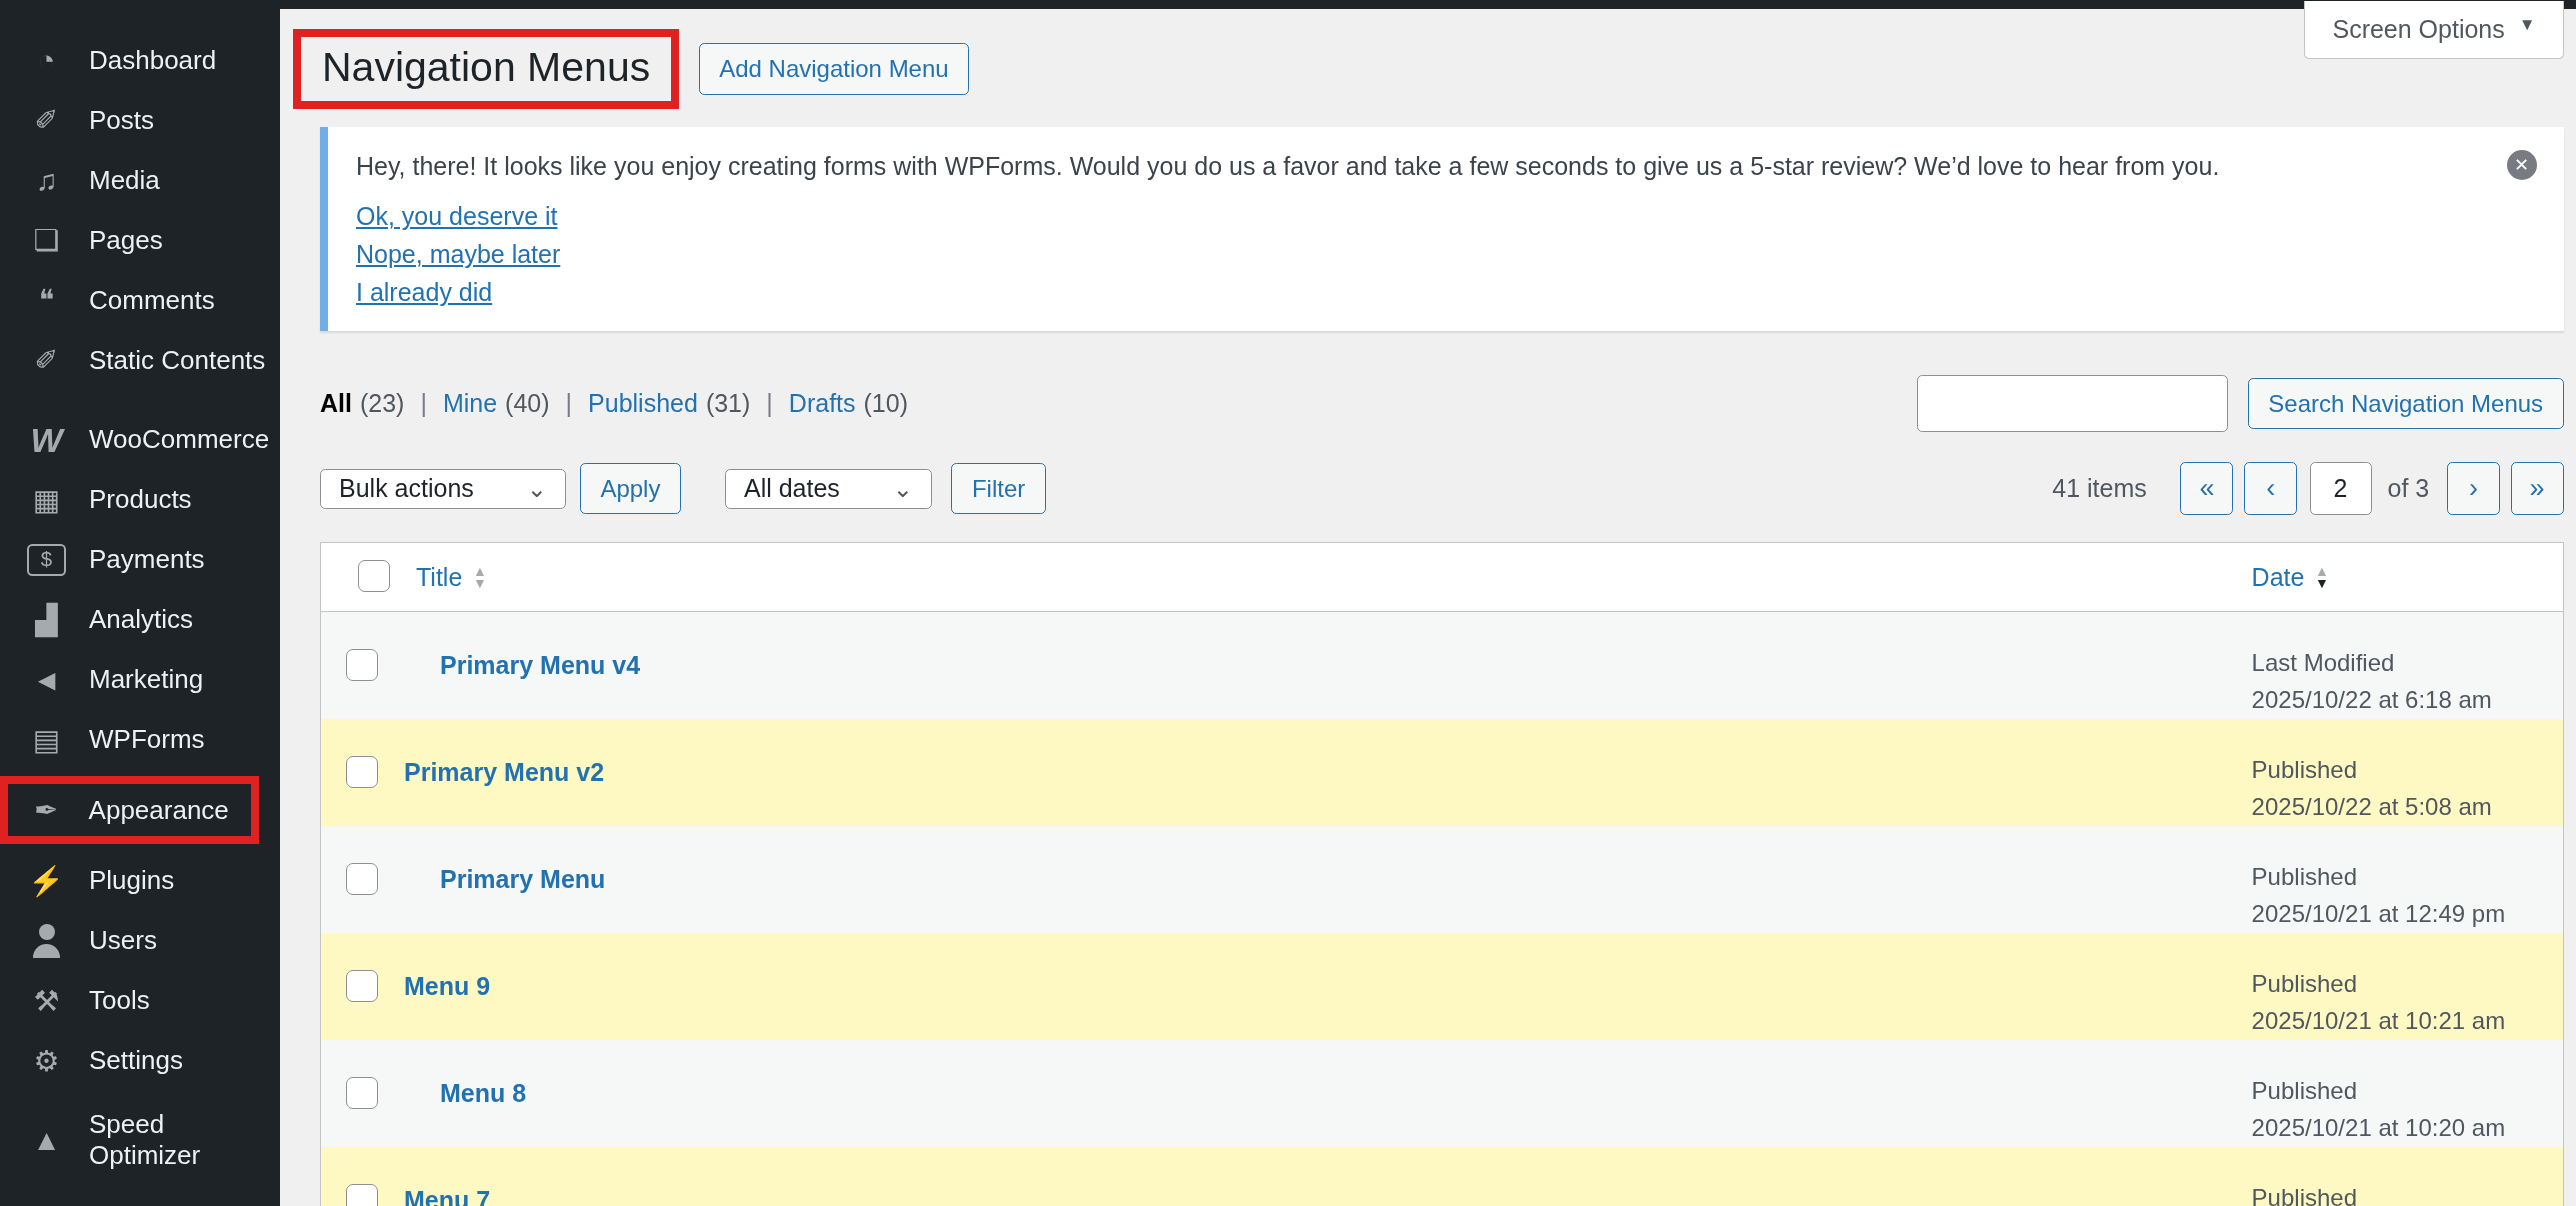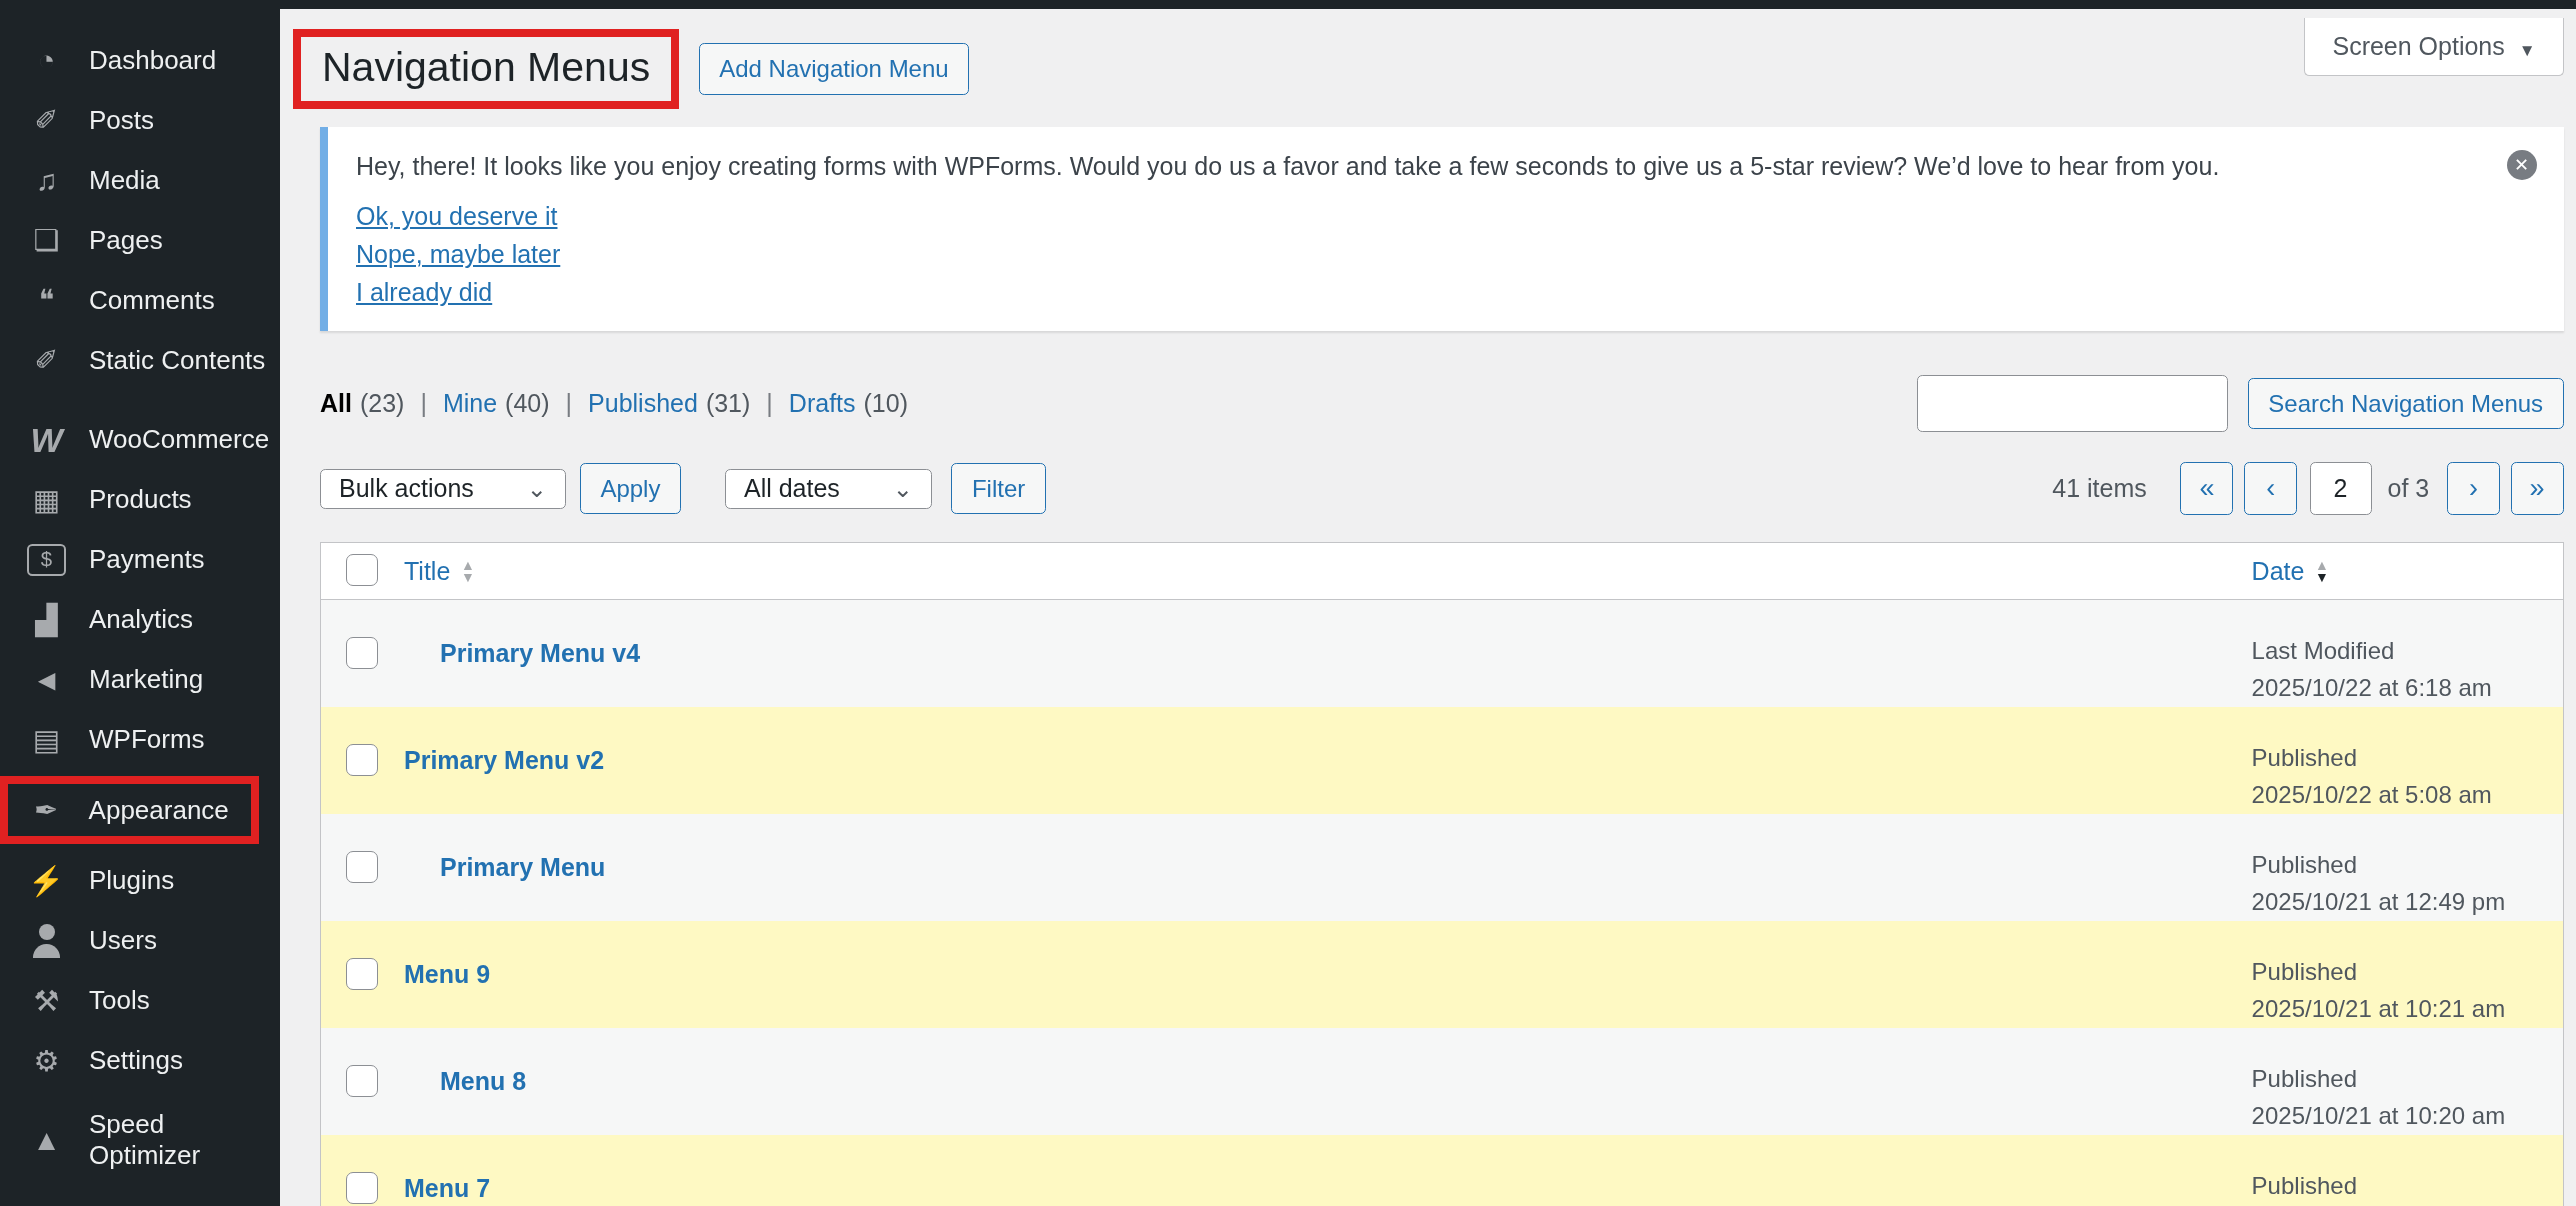--- a/index.html
+++ b/index.html
@@ -22,23 +22,23 @@
   .annotated { outline:8px solid #e02121; outline-offset:-4.4px; margin:10.7px 25px 10.7px 3.6px; padding-left:23px; }
   .icon.woo { font-weight:800; font-style:italic; font-size:34px; }
   .icon.boxed { font-size:20.4px; border:2.7px solid #a7aaad; border-radius:5.3px; height:32px; line-height:27px; }
   .icon.person { position:relative; height:39px; }
   .icon.person::before { content:""; position:absolute; left:11.5px; top:2.7px; width:16px; height:16px; border-radius:50%; background:#a7aaad; }
   .icon.person::after  { content:""; position:absolute; left:6.2px; bottom:2.7px; width:27px; height:14px; border-radius:13.3px 13.3px 0 0; background:#a7aaad; }
 
   
   .content { position:absolute; left:280px; top:9px; right:0; bottom:0; padding:0 12.4px 0 40px; }
 
-  .screen-options { position:absolute; top:18px; right:12.4px; z-index:7; background:#fff;
+  .screen-options { position:absolute; top:1px; right:12.4px; z-index:7; background:#fff;
     border:1.8px solid #c3c4c7; border-top:none; border-radius:0 0 5.3px 5.3px;
-    padding:14px 27px; font-size:25px; color:#50575e; display:flex; align-items:flex-end; gap:14px; cursor:pointer; }
+    padding:14px 27px; font-size:25px; color:#50575e; display:flex; align-items:flex-start; gap:14px; cursor:pointer; }
   .screen-options .chev { font-size:17px; color:#50575e; }
 
   .title-row { margin-top:19.5px; display:flex; align-items:center; }
   .red-box { border:8px solid #e02121; padding:7px 21px 10.7px 21px; margin-left:-27px; }
   h1 { font-size:41px; font-weight:400; color:#1d2327; white-space:nowrap; }
   .btn { display:inline-flex; align-items:center; background:#f6f7f7; border:1.8px solid #2271b1; border-radius:5.3px;
          color:#2271b1; font-size:24px; padding:10.7px 19.5px; cursor:pointer; white-space:nowrap; }
   .add-btn { margin-left:19.5px; }
 
   .notice { margin-top:18px; background:#fff; border-left:8px solid #72aee6;
@@ -75,21 +75,21 @@
   .pagination { display:flex; align-items:center; font-size:25px; color:#50575e; }
   .page-total { margin-right:23px;text-align:right; }
   .page-btn { width:53px; height:53px; border:1.8px solid #2271b1; border-radius:5.3px; background:#f6f7f7;
               color:#2271b1; font-size:27px; display:flex; align-items:center; justify-content:center;
               margin-left:10.7px; cursor:pointer; }
   .page-input { width:62px; height:53px; border:1.8px solid #8c8f94; border-radius:5.3px; background:#fff;
                 text-align:center; font-size:25px; color:#1d2327; margin-left:12.4px; outline:none; }
   .page-of { margin:0 7px 0 16px; white-space:nowrap; }
 
   .list-table { margin-top:27px; background:#fff; border:1.8px solid #c3c4c7; border-bottom:none; }
-  .thead { display:flex; height:57px; align-items:center; background:#fff; border-bottom:1.8px solid #c3c4c7; }
+  .thead { display:flex; height:69px; align-items:center; background:#fff; border-bottom:1.8px solid #c3c4c7;padding-left:12px; }
   .col-cb { flex:0 0 83px; padding-left:25px; }
   .col-title { flex:1; }
   .col-date { flex:0 0 311px; }
   .checkbox { display:inline-block; width:32px; height:32px; border:1.8px solid #8c8f94; border-radius:7px; background:#fff; cursor:pointer; }
   .th-link { color:#2271b1; font-size:25px; text-decoration:none; cursor:pointer; display:inline-flex; align-items:center; gap:10.7px; }
   .sort { display:inline-flex; flex-direction:column; font-size:14px; line-height:12.4px; color:#a7aaad; }
   .sort .active { color:#1d2327; }
 
   .trow { display:flex; height:107px; background:#fef9c3; }
   .trow.alt { background:#f6f7f7;gap:36px; }

